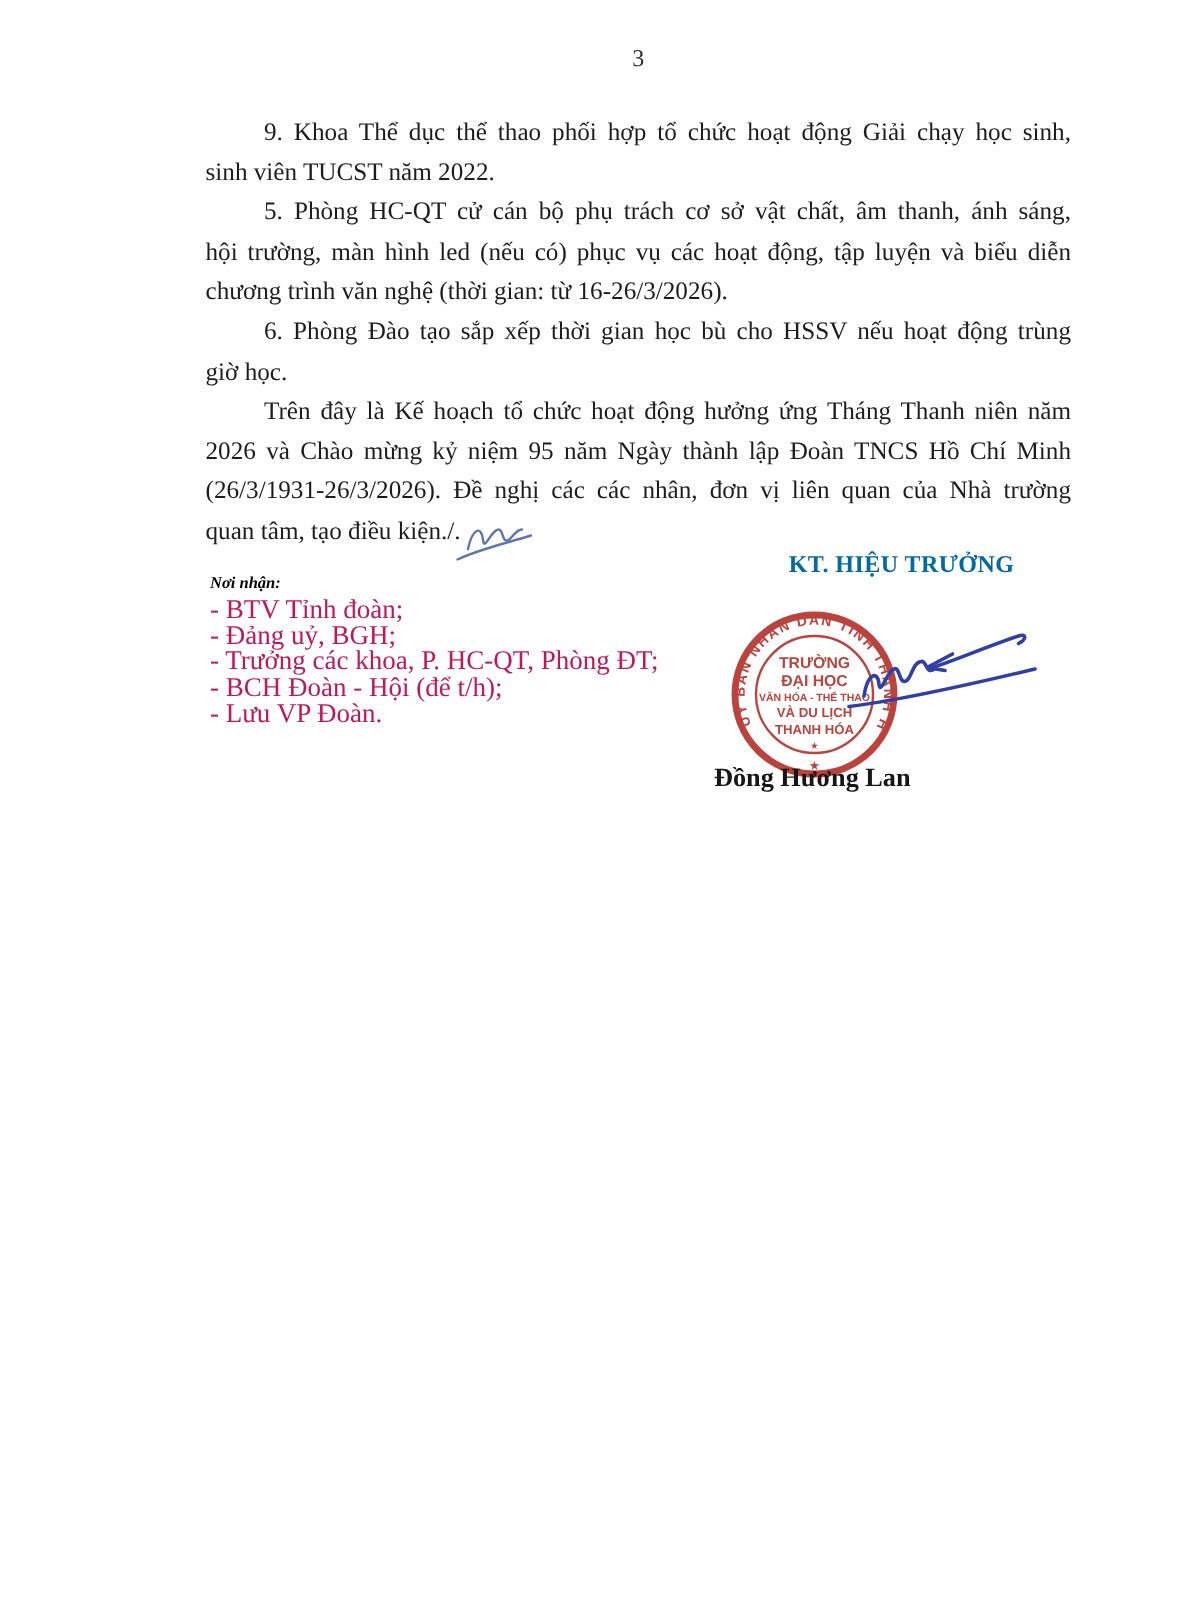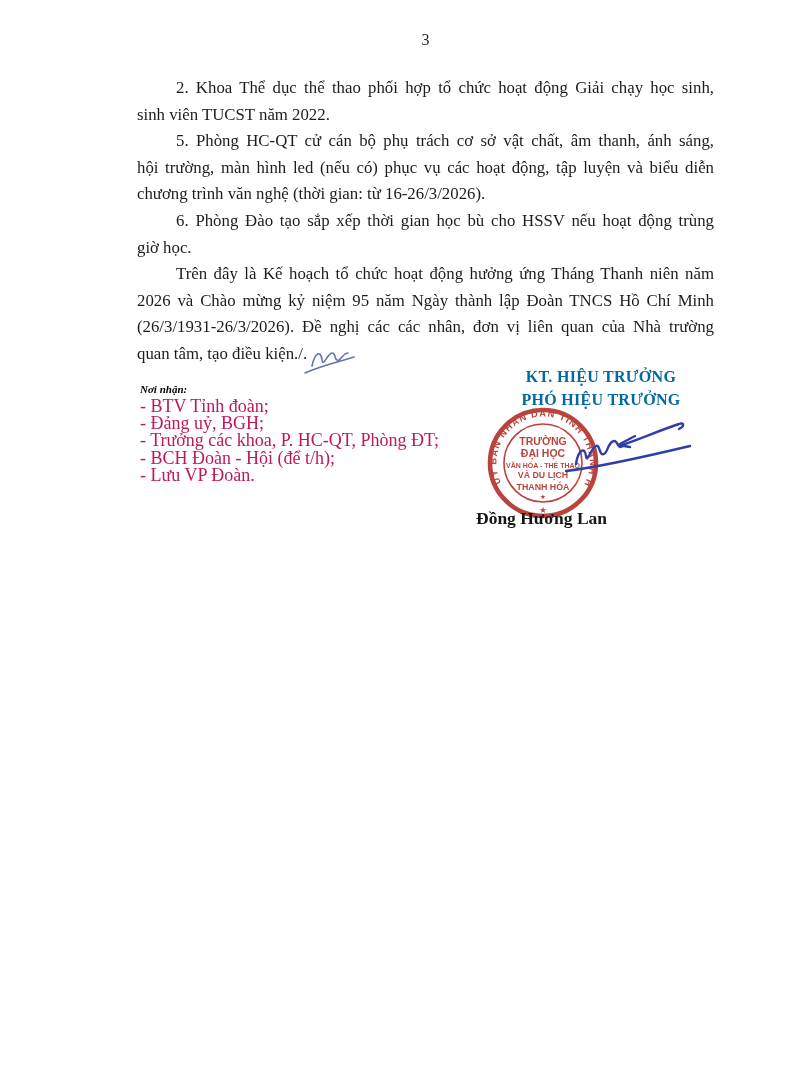--- a/index.html
+++ b/index.html
@@ -41,21 +41,21 @@
   .sig-initial{position:absolute;left:296px;top:340px;width:72px;height:42px;}
 </style>
 </head>
 <body>
 
 <div class="page">
 
   <div class="page-number">3</div>
 
   <div class="body-text">
-      <div class="line indent">2. Khoa Thể dục thể thao phối hợp tổ chức hoạt động Giải chạy học sinh,</div>
+      <div class="line indent">9. Khoa Thể dục thể thao phối hợp tổ chức hoạt động Giải chạy học sinh,</div>
       <div class="line last">sinh viên TUCST năm 2022.</div>
       <div class="line indent">5. Phòng HC-QT cử cán bộ phụ trách cơ sở vật chất, âm thanh, ánh sáng,</div>
       <div class="line">hội trường, màn hình led (nếu có) phục vụ các hoạt động, tập luyện và biểu diễn</div>
       <div class="line last">chương trình văn nghệ (thời gian: từ 16-26/3/2026).</div>
       <div class="line indent">6. Phòng Đào tạo sắp xếp thời gian học bù cho HSSV nếu hoạt động trùng</div>
       <div class="line last">giờ học.</div>
       <div class="line indent">Trên đây là Kế hoạch tổ chức hoạt động hưởng ứng Tháng Thanh niên năm</div>
       <div class="line">2026 và Chào mừng kỷ niệm 95 năm Ngày thành lập Đoàn TNCS Hồ Chí Minh</div>
       <div class="line">(26/3/1931-26/3/2026). Đề nghị các các nhân, đơn vị liên quan của Nhà trường</div>
       <div class="line last">quan tâm, tạo điều kiện./.</div>
@@ -67,21 +67,20 @@
         <li>- BTV Tỉnh đoàn;</li>
         <li>- Đảng uỷ, BGH;</li>
         <li>- Trưởng các khoa, P. HC-QT, Phòng ĐT;</li>
         <li>- BCH Đoàn - Hội (để t/h);</li>
         <li>- Lưu VP Đoàn.</li>
       </ul>
   </div>
 
   <div class="sign-block">
     <div class="sign-title">KT. HIỆU TRƯỞNG</div>
-    <div class="sign-title">PHÓ HIỆU TRƯỞNG</div>
   </div>
 
   <svg class="stamp" viewBox="0 0 120 120" aria-hidden="true">
     <circle cx="60" cy="60" r="53" fill="none" stroke="#b5342e" stroke-width="4.6"></circle>
     <circle cx="60" cy="60" r="39" fill="none" stroke="#b5342e" stroke-width="1.6"></circle>
     <defs>
       <path id="ringPath" d="M 18,80 A 46.5,46.5 0 1 1 102,80" fill="none"></path>
     </defs>
     <text font-size="9.3" font-weight="bold" fill="#b5342e" letter-spacing="1">
       <textPath href="#ringPath" startOffset="0" textLength="206">ỦY BAN NHÂN DÂN TỈNH THANH HÓA</textPath>

